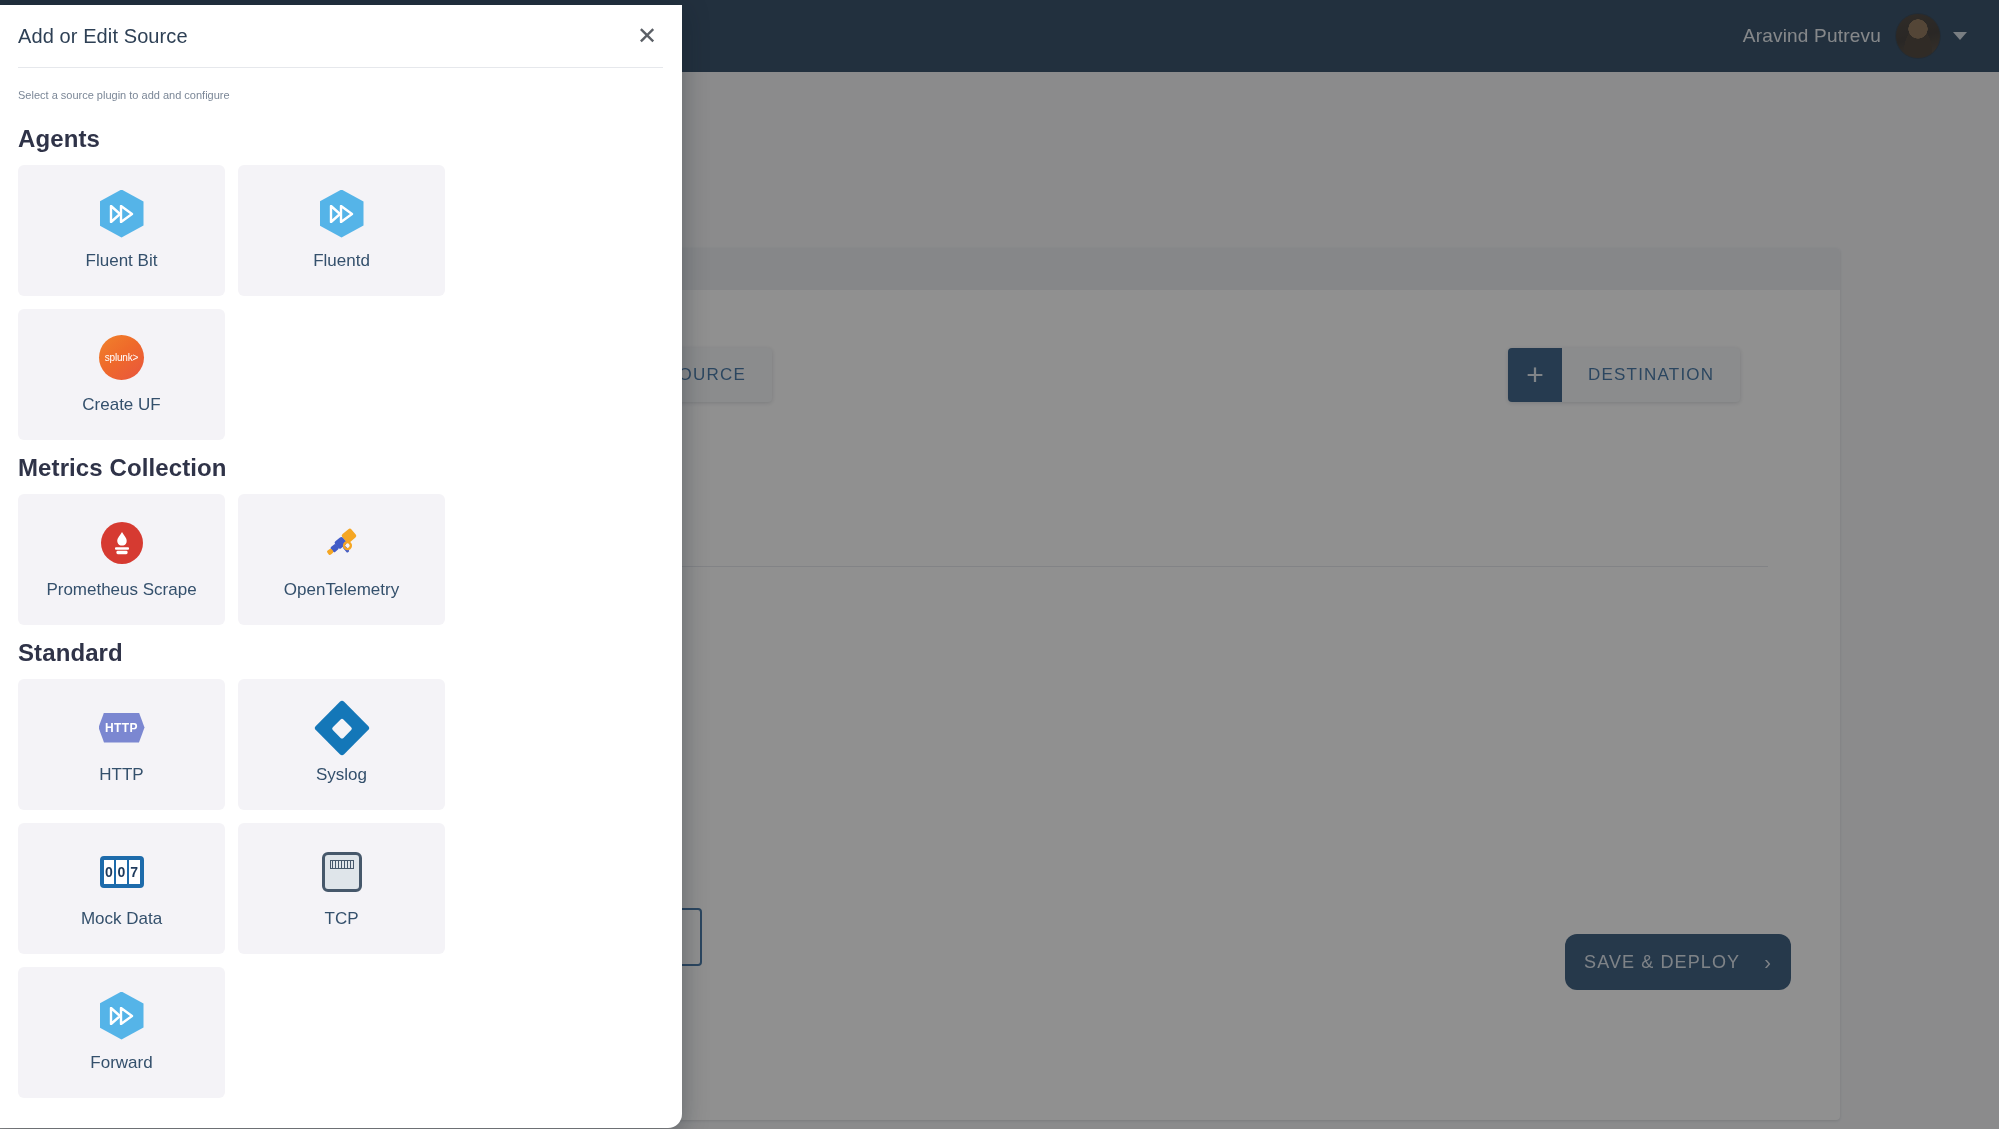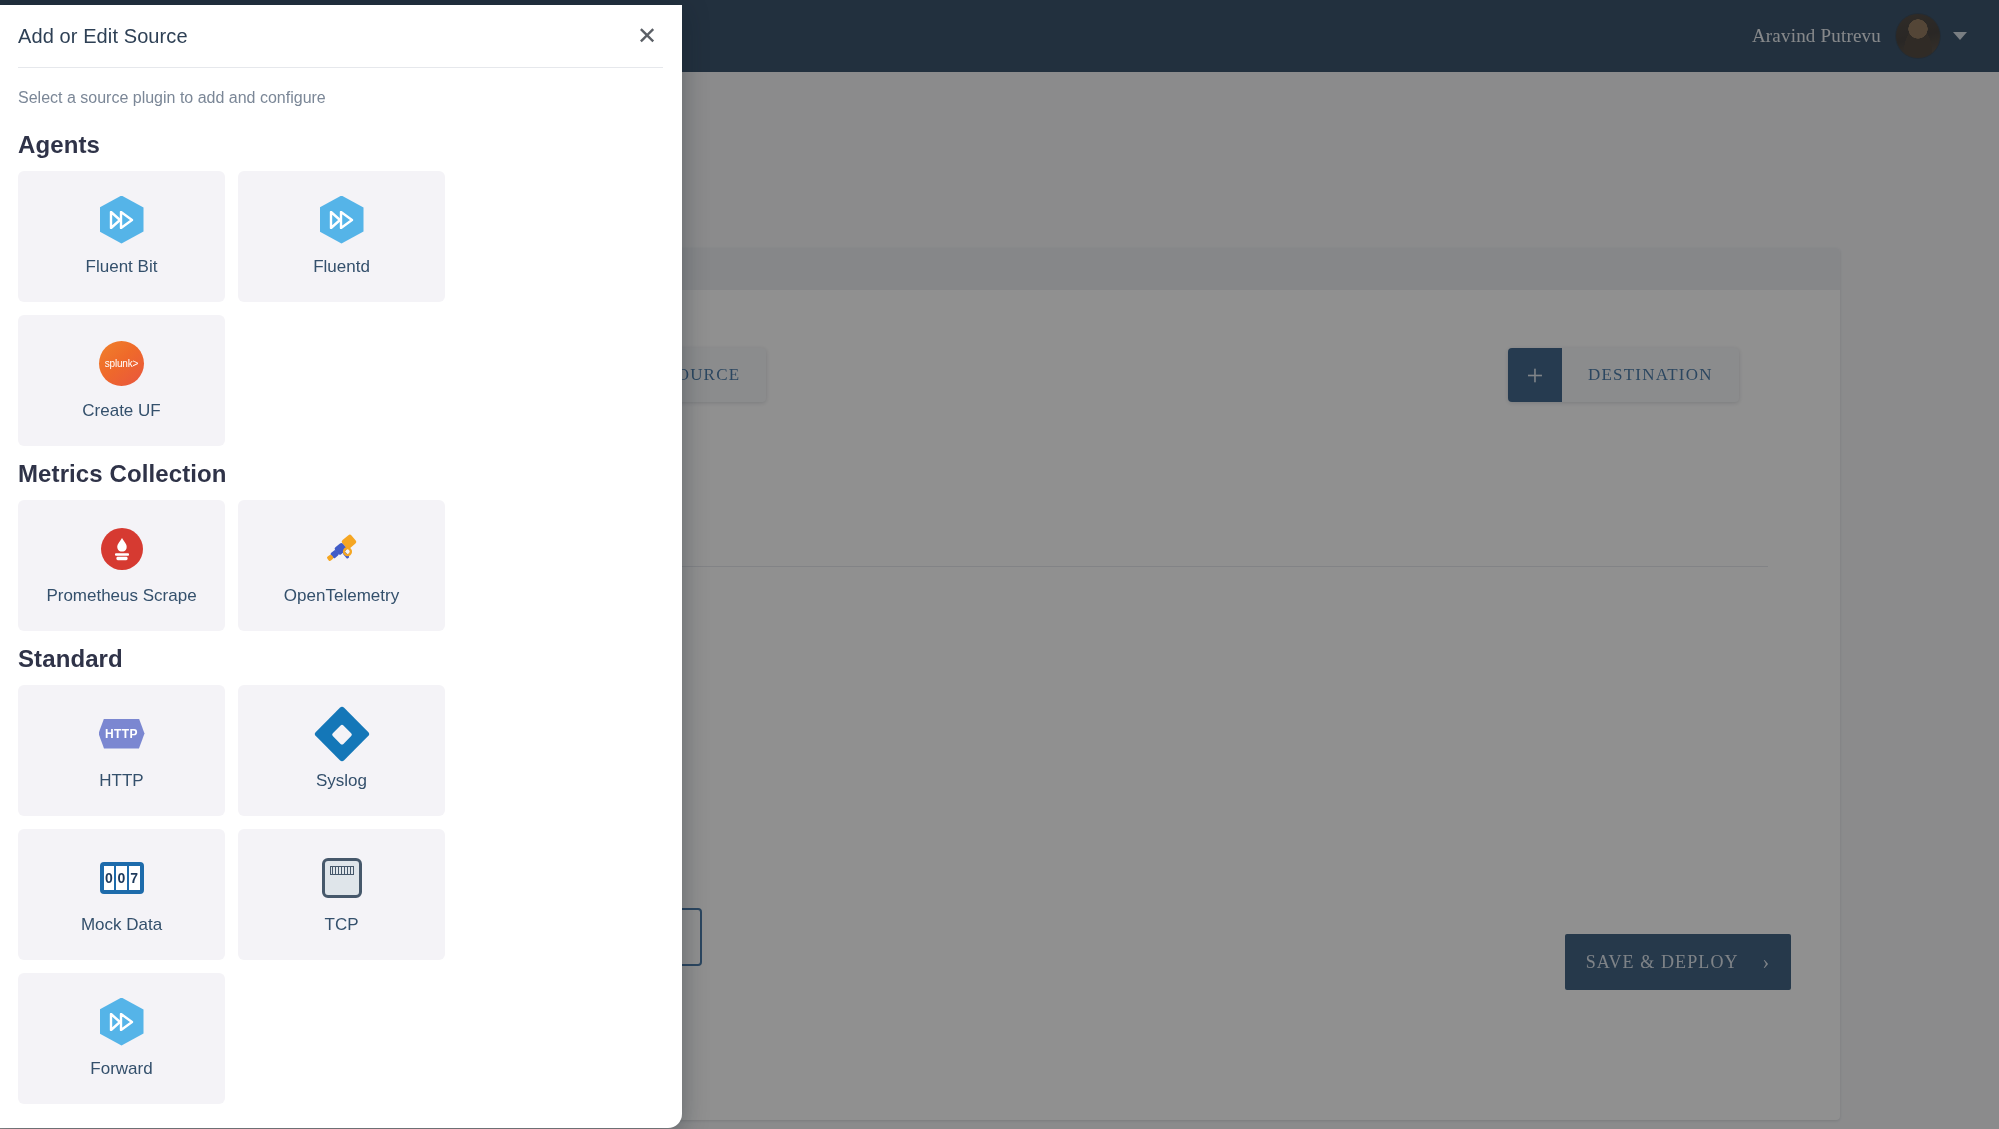--- a/index.html
+++ b/index.html
@@ -18,21 +18,20 @@
     height: 1129px;
     background: #ffffff;
     overflow: hidden;
   }
 
   
   .app-bg {
     position: absolute;
     inset: 0;
     background: #ffffff;
-    font-family: Liberation Serif, serif;
   }
 
   .app-topbar {
     position: absolute;
     left: 0; top: 0;
     width: 1999px;
     height: 72px;
     background: #0d2c4b;
     display: flex;
     align-items: center;
@@ -164,21 +163,21 @@
     border: 2px solid #1f5c94;
     border-radius: 4px;
     background: #ffffff;
   }
 
   .btn-deploy {
     position: absolute;
     left: 1565px; top: 686px;
     width: 226px; height: 56px;
     background: #153e66;
-    border-radius: 2px;
+    border-radius: 12px;
     display: flex;
     align-items: center;
     justify-content: center;
     gap: 24px;
     color: #d8e2ec;
     font-size: 18px;
     letter-spacing: 1.1px;
   }
   .btn-deploy .chev { font-size: 20px; }
 
@@ -230,21 +229,21 @@
   }
   .modal-divider {
     height: 1px;
     background: #e6e8ec;
     margin: 0 19px;
     flex: 0 0 auto;
   }
 
   .modal-subtitle {
     padding: 21px 19px 0 19px;
-    font-size: 16px;
+    font-size: 11px;
     color: #7b8797;
     flex: 0 0 auto;
   }
 
   .modal-scroll {
     flex: 1 1 auto;
     padding: 24px 19px 20px 19px;
     overflow: hidden;
   }
 

